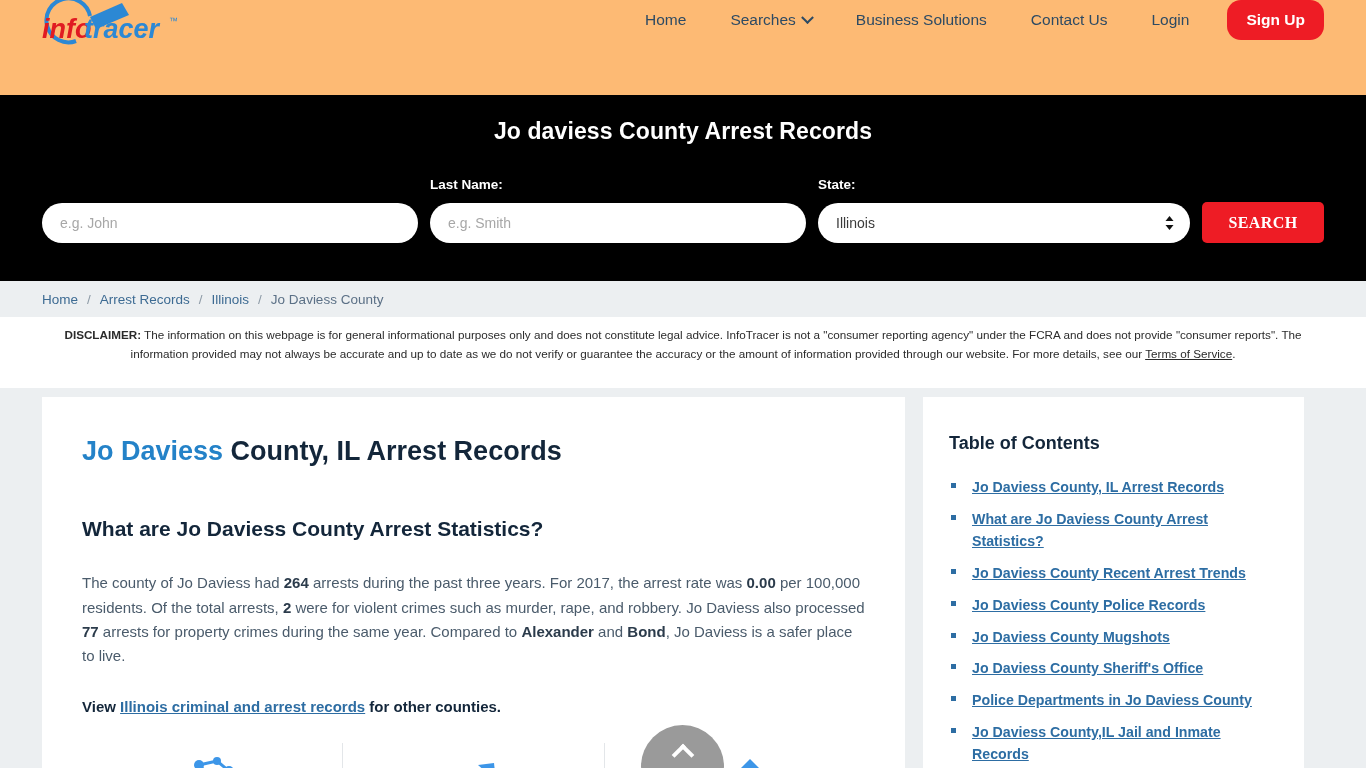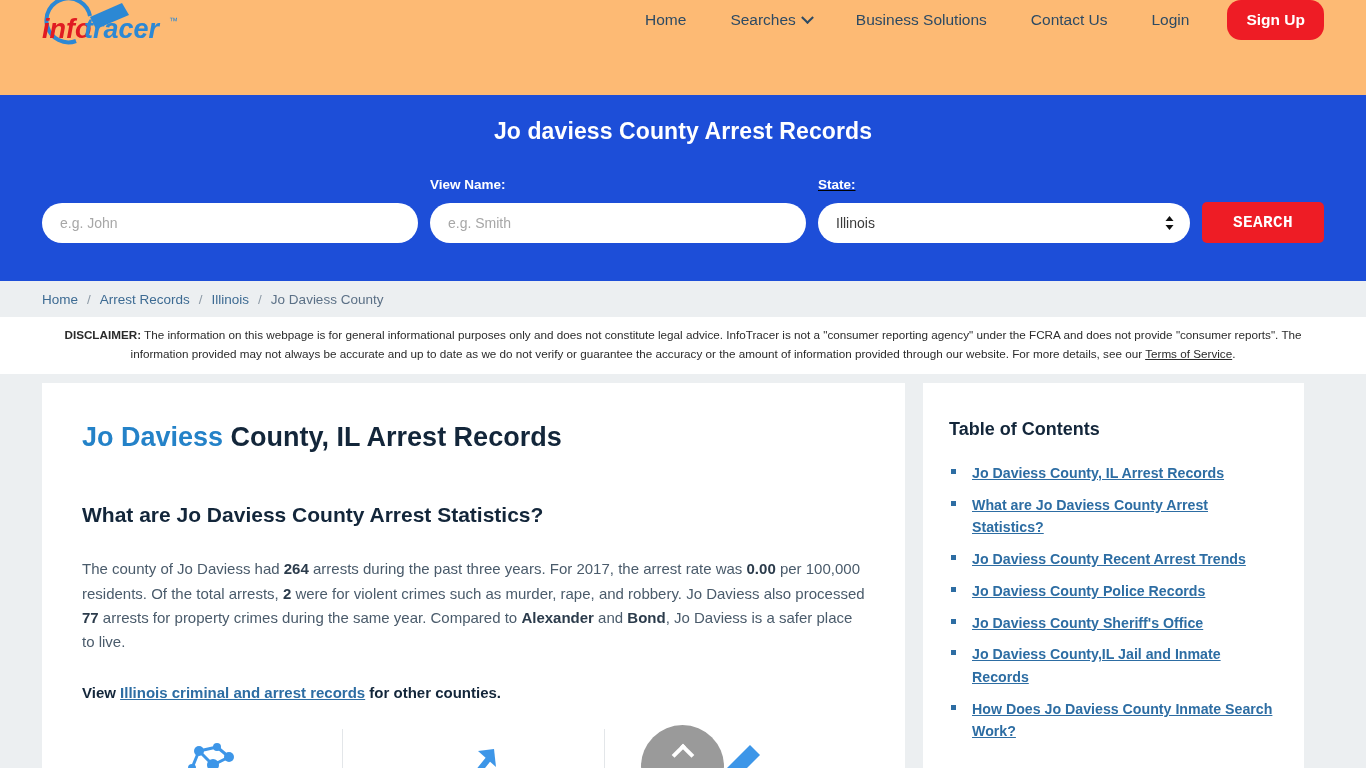--- a/index.html
+++ b/index.html
@@ -59,21 +59,21 @@
     border: none;
     border-radius: 14px;
     padding: 11px 19px;
     margin-left: 16px;
     cursor: pointer;
     font-family: "Liberation Sans", sans-serif;
   }
 
   
   .banner {
-    background: #1d4ed8;
+    background: #000000;
     height: 186px;
     padding-top: 23px;
     position: relative;
   }
   .banner-title {
     color: #ffffff;
     font-size: 23px;
     font-weight: bold;
     text-align: center;
     letter-spacing: 0.1px;
@@ -130,42 +130,42 @@
     background: #ee1c25;
     color: #ffffff;
     border: none;
     border-radius: 5px;
     height: 41px;
     min-width: 122px;
     font-size: 16px;
     font-weight: bold;
     letter-spacing: 0.4px;
     cursor: pointer;
-    font-family: Liberation Mono, monospace;
+    font-family: Liberation Serif, serif;
   }
 
   
   .breadcrumb {
     background: #eceff1;
     height: 36px;
     display: flex;
     align-items: center;
     padding-left: 42px;
     font-size: 13.5px;
     color: #5b7086;
     gap: 9px;
   }
   .breadcrumb a { color: #3d6b93; text-decoration: none; cursor: pointer; }
   .breadcrumb .sep { color: #8d9aa6; }
   .breadcrumb .current { color: #5b7086; }
 
   
   .disclaimer {
     background: #ffffff;
-    padding: 9px 46px 10px 46px;
+    padding: 9px 46px 24px 46px;
     font-size: 11.7px;
     line-height: 1.62;
     color: #2b2b2b;
     text-align: center;
   }
   .disclaimer b { font-weight: bold; }
   .disclaimer a { color: #2b2b2b; text-decoration: underline; cursor: pointer; }
 
   
   .main {
@@ -326,21 +326,21 @@
 
 <div class="banner">
   <div class="banner-title">Jo daviess County Arrest Records</div>
 
   <div class="search-row">
     <div class="field first">
       <input type="text" placeholder="e.g. John" style="">
     </div>
 
     <div class="field last">
-      <span class="field-label">View Name:</span>
+      <span class="field-label">Last Name:</span>
       <input type="text" placeholder="e.g. Smith" style="">
     </div>
 
     <div class="field state">
       <span class="field-label">State:</span>
       <div class="select-wrap">
         <select style="width:100%">
           <option>Illinois</option>
         </select>
         <span class="spin">
@@ -411,21 +411,23 @@
     </div>
   </div>
 
   <div class="toc-card">
     <div class="toc-title">Table of Contents</div>
     <ul class="toc-list">
       <li><a>Jo Daviess County, IL Arrest Records</a></li>
       <li><a>What are Jo Daviess County Arrest Statistics?</a></li>
       <li><a>Jo Daviess County Recent Arrest Trends</a></li>
       <li><a>Jo Daviess County Police Records</a></li>
+      <li><a>Jo Daviess County Mugshots</a></li>
       <li><a>Jo Daviess County Sheriff's Office</a></li>
+      <li><a>Police Departments in Jo Daviess County</a></li>
       <li><a>Jo Daviess County,IL Jail and Inmate Records</a></li>
       <li><a>How Does Jo Daviess County Inmate Search Work?</a></li>
 
     </ul>
   </div>
 </div>
 
 <div class="scroll-top">
   <span class="chev-up"></span>
 </div>

